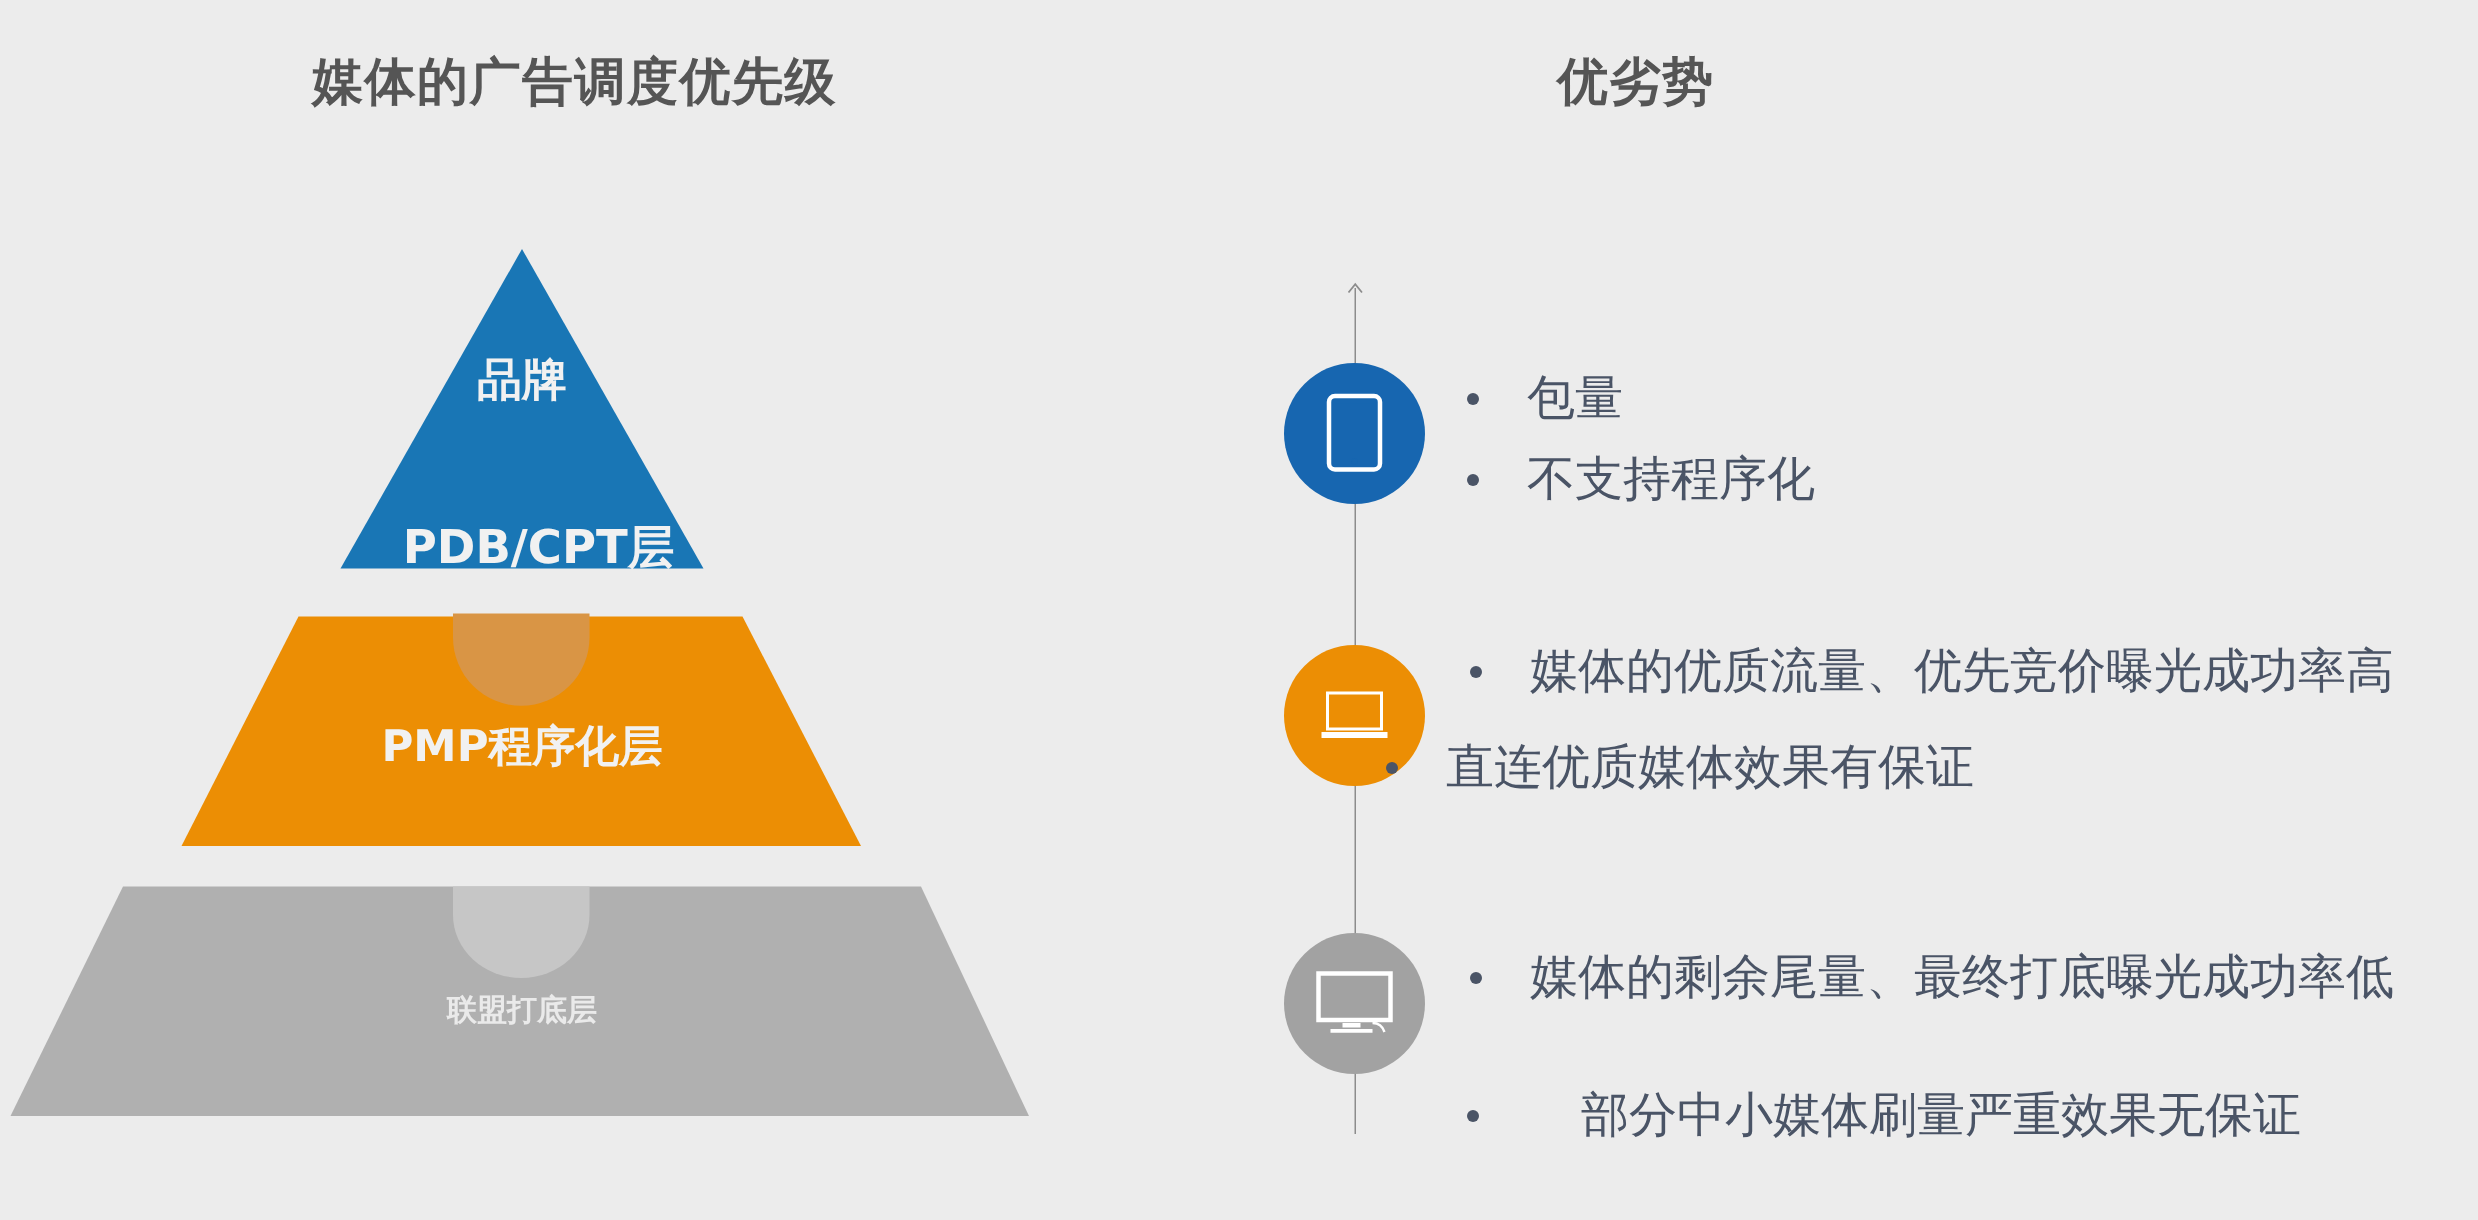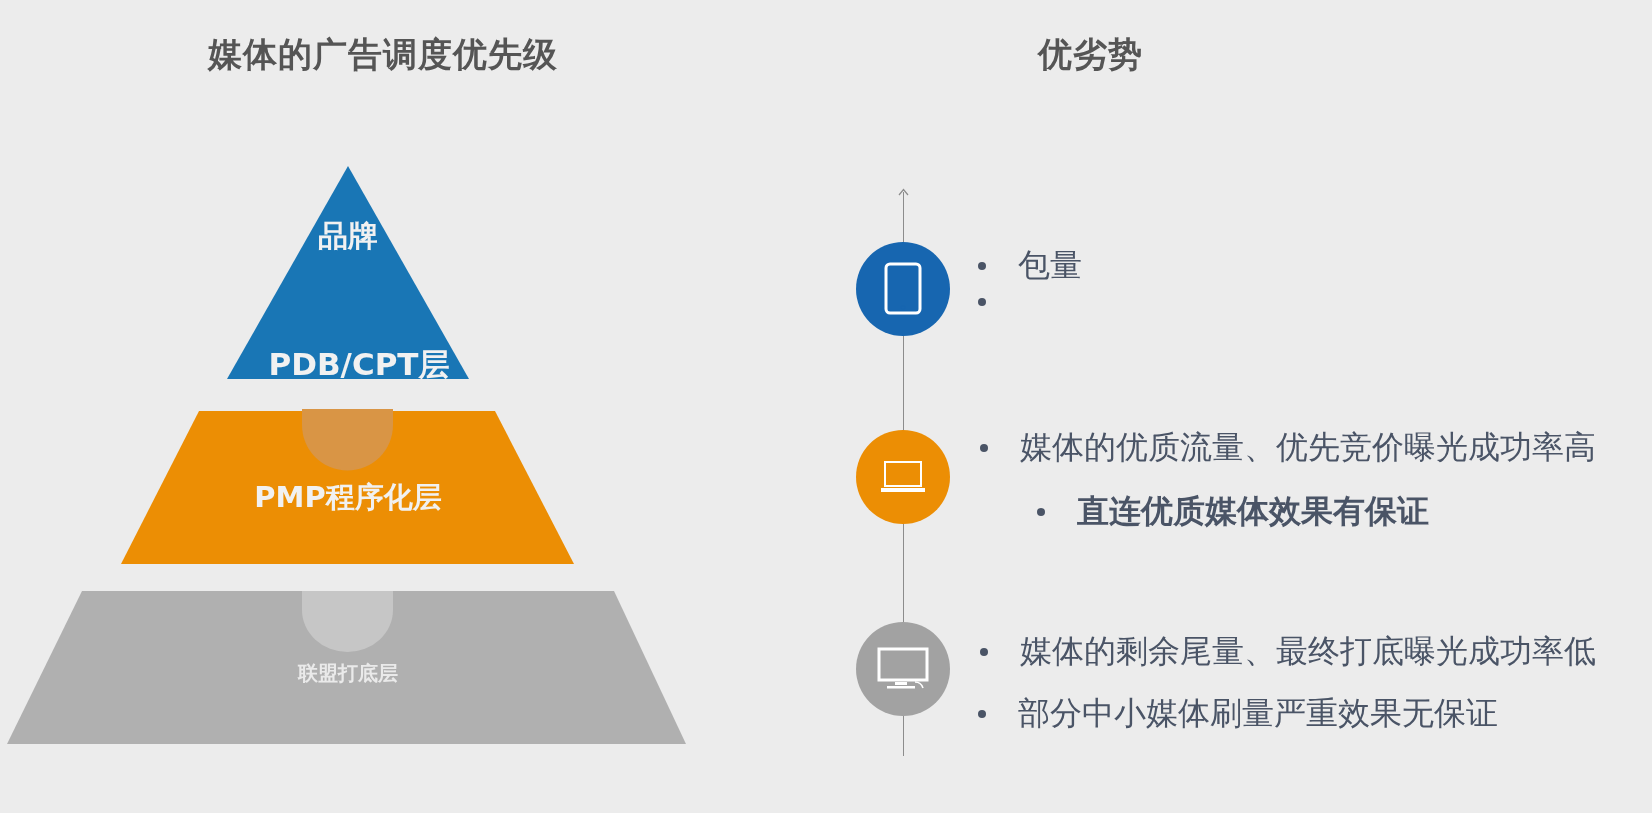--- a/index.html
+++ b/index.html
@@ -12,21 +12,21 @@
     }
     #title-left { left: 168px; margin-left: 40px; }
     #title-right { left: 1038px; }
 
     svg.pyramid { position: absolute; left: 0; top: 0; width: 700px; height: 813px; }
 
     .layer-label {
       position: absolute; color: #f1f1f1; font-weight: bold; white-space: nowrap;
       transform: translateX(-50%);
     }
-    #lbl-top-1 { left: 348px; top: 216px; font-size: 30px; }
+    #lbl-top-1 { left: 348px; top: 233px; font-size: 30px; }
     #lbl-top-2 { left: 359px; top: 302px; font-size: 31px; margin-top: 42px; }
     #lbl-mid { left: 348px; top: 478px; font-size: 29px; }
     #lbl-bot { left: 348px; top: 660px; font-size: 20px; color: #eaeaea; }
 
     .axis-line { position: absolute; left: 903px; top: 192px; width: 1px; height: 564px; background: #8c8c8c; }
     .axis-arrow { position: absolute; left: 898px; top: 188px; width: 11px; height: 11px; }
 
     .node {
       position: absolute; width: 94px; height: 94px; border-radius: 50%;
       display: flex; align-items: center; justify-content: center;
@@ -94,36 +94,37 @@
   </svg>
 </div>
 
 <div class="bullets">
   <div class="bullet" style="left:978px; top:244px;">
     <span class="dot"></span>
     <span>包量</span>
   </div>
   <div class="bullet" style="left:978px; top:298px;">
     <span class="dot"></span>
+    <span>不支持程序化</span>
   </div>
 </div>
 
 <div class="bullets">
   <div class="bullet" style="left:980px; top:426px;justify-content:flex-end;">
     <span class="dot"></span>
     <span>媒体的优质流量、优先竞价曝光成功率高</span>
   </div>
-  <div class="bullet" style="left:1037px; top:490px;font-weight:bold;">
+  <div class="bullet" style="left:924px; top:490px;">
     <span class="dot"></span>
     <span>直连优质媒体效果有保证</span>
   </div>
 </div>
 
 <div class="bullets">
   <div class="bullet" style="left:980px; top:630px;">
     <span class="dot"></span>
     <span>媒体的剩余尾量、最终打底曝光成功率低</span>
   </div>
-  <div class="bullet" style="left:978px; top:692px;">
+  <div class="bullet" style="left:978px; top:722px;gap:36px;">
     <span class="dot"></span>
     <span>部分中小媒体刷量严重效果无保证</span>
   </div>
 </div>
 
 </body></html>

